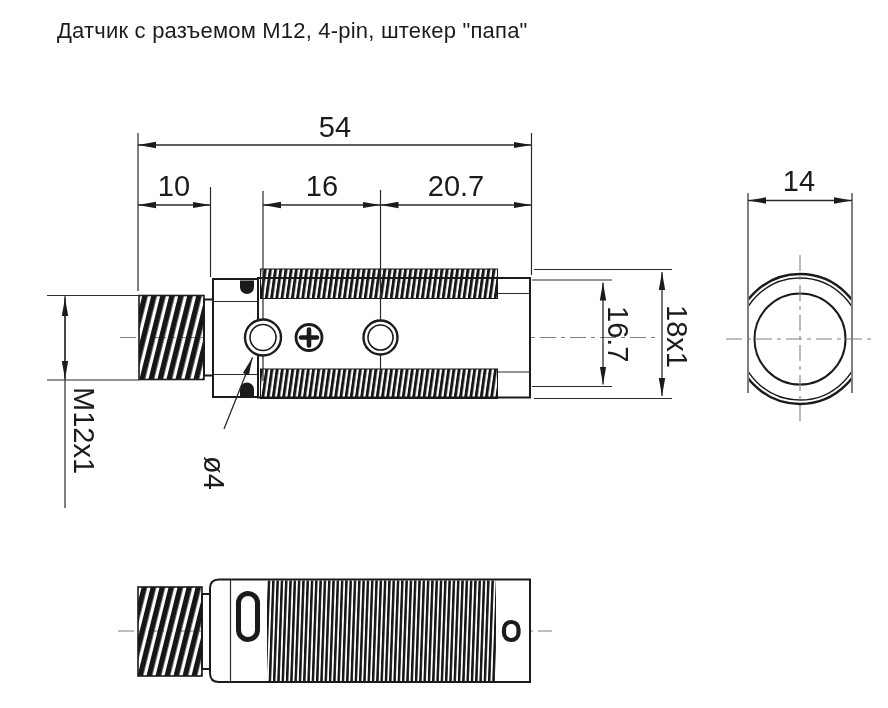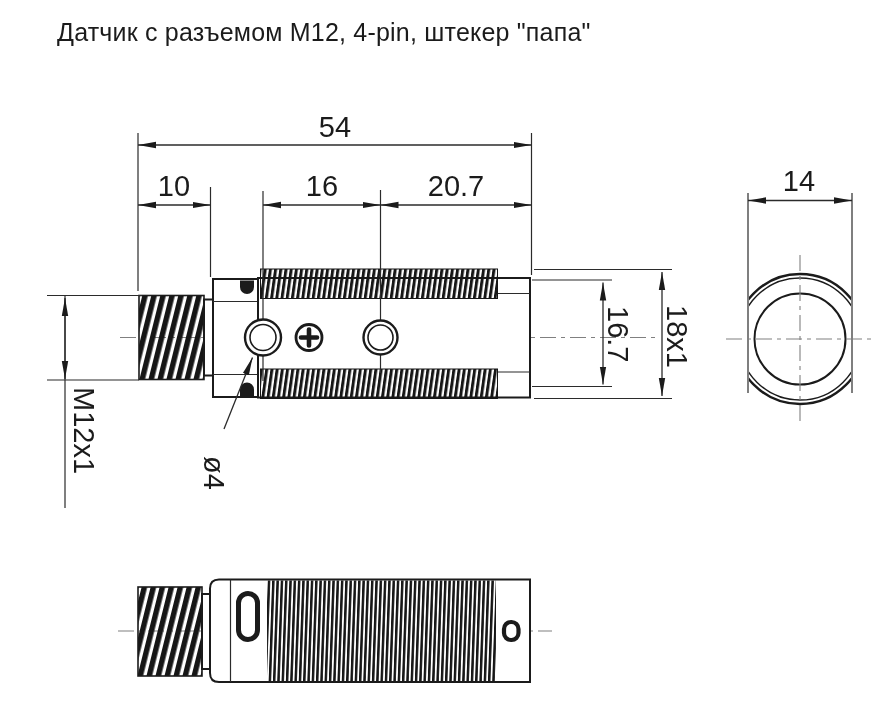--- a/index.html
+++ b/index.html
@@ -1,18 +1,18 @@
 <!DOCTYPE html>
 <html><head>
 <meta charset="utf-8">
 <style>
   html,body{margin:0;padding:0;background:#fff;}
   .page{position:relative;width:888px;height:708px;background:#ffffff;overflow:hidden;
         font-family:"Liberation Sans", sans-serif;}
-  .title{position:absolute;left:57px;top:18px;font-size:25px;color:#1b1b1b;
+  .title{position:absolute;left:57px;top:18px;font-size:22px;color:#1b1b1b;
          letter-spacing:0.2px;white-space:nowrap;}
   svg{position:absolute;left:0;top:0;}
   svg text{font-family:"Liberation Sans", sans-serif;font-size:29px;fill:#1b1b1b;}
   .outline{fill:#ffffff;stroke:#1b1b1b;stroke-width:2;}
   .thin{stroke:#2b2b2b;stroke-width:1.2;fill:none;}
   .dim{stroke:#2b2b2b;stroke-width:1.3;fill:none;}
   .cl{stroke:#808080;stroke-width:1.1;fill:none;stroke-dasharray:16 5 4 5;}
 </style>
 </head>
 <body>

